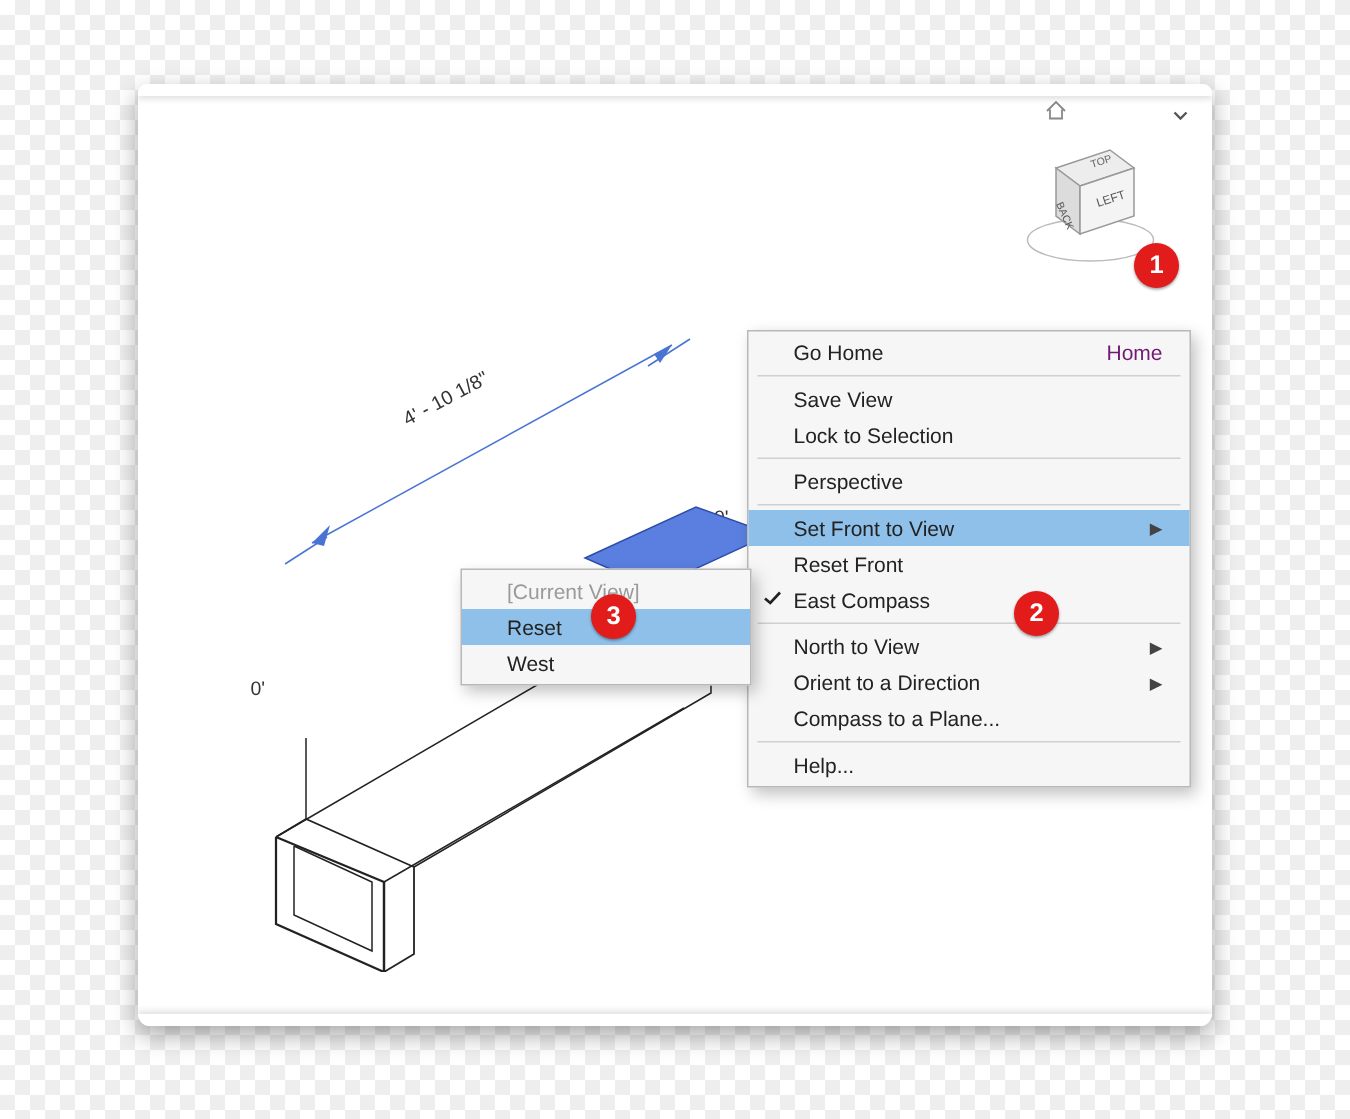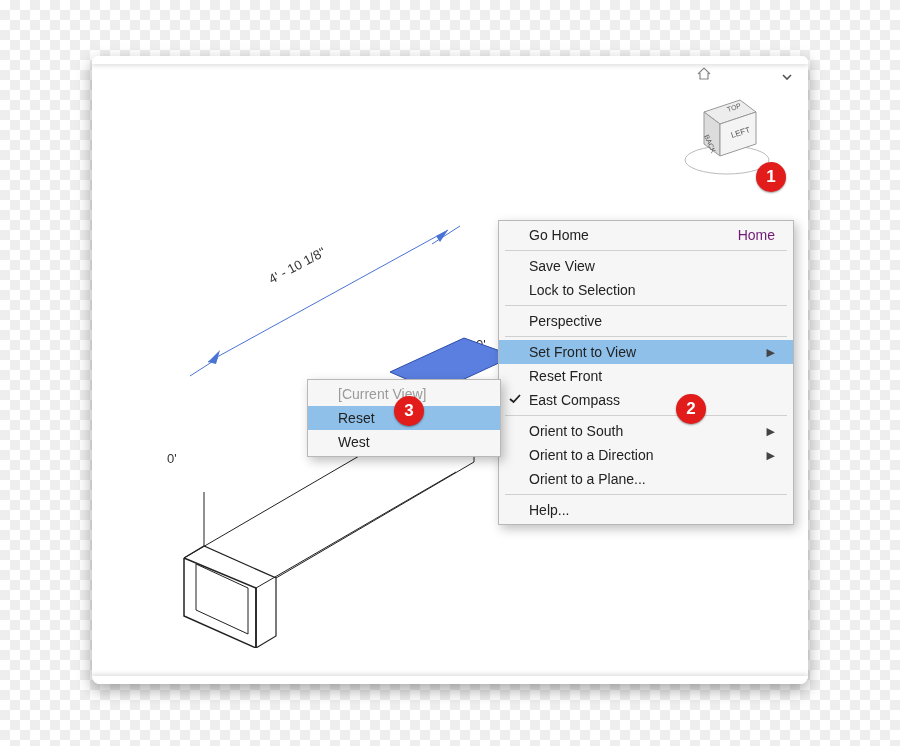--- a/index.html
+++ b/index.html
@@ -239,29 +239,29 @@
           <span>Reset Front</span>
         </div>
       <div class="item">
         <span class="check"><svg viewBox="0 0 16 16" width="16" height="16">
               <polyline points="3,8 6.5,11 13,4" fill="none" stroke="#222" stroke-width="1.8"></polyline>
             </svg></span>
         <span>East Compass</span>
       </div>
       <div class="sep"></div>
       <div class="item">
-        <span>Orient to South</span>
+        <span>North to View</span>
         <span class="arrow">▶</span>
       </div>
       <div class="item">
         <span>Orient to a Direction</span>
         <span class="arrow">▶</span>
       </div>
       <div class="item">
-          <span>Orient to a Plane...</span>
+          <span>Compass to a Plane...</span>
         </div>
       <div class="sep"></div>
       <div class="item">
           <span>Help...</span>
         </div>
     </div>
 
     <div class="submenu">
       <div class="sitem disabled">
           <span>[Current View]</span>

